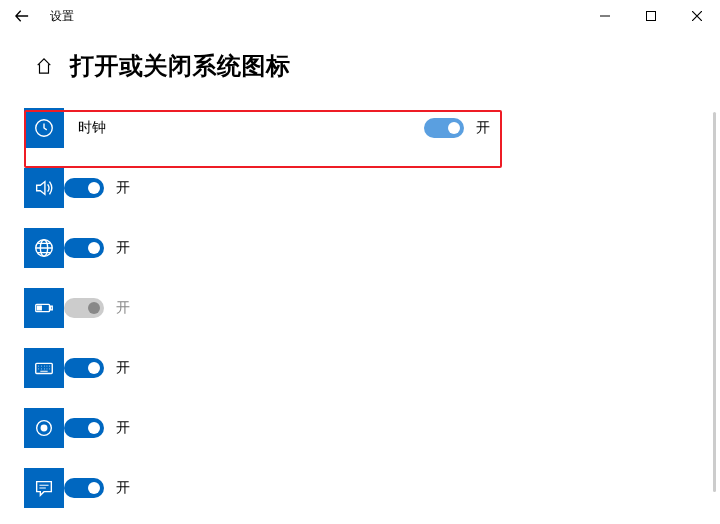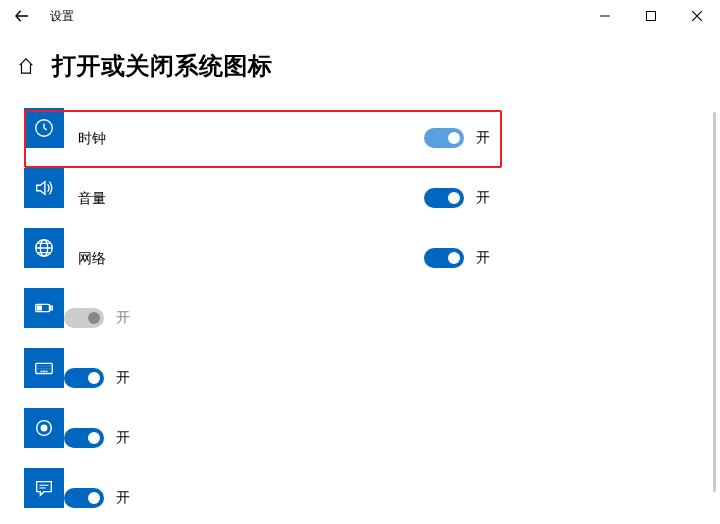--- a/index.html
+++ b/index.html
@@ -10,27 +10,27 @@
   .tb-left { display:flex; align-items:center; gap:8px; }
   .back-btn { width:28px; height:28px; display:flex; align-items:center; justify-content:center; }
   .back-btn svg { width:14px; height:14px; stroke:#000; fill:none; stroke-width:1.5; }
   .tb-title { font-size:12px; margin-left:6px; }
   .tb-spacer { flex:1; }
   .win-controls { display:flex; }
   .win-btn { width:46px; height:32px; display:flex; align-items:center; justify-content:center; }
   .win-btn svg { width:10px; height:10px; stroke:#000; fill:none; stroke-width:1; }
   .win-btn.close svg { stroke-width:1.2; }
 
-  .header { display:flex; align-items:center; gap:16px; padding:18px 0 0 16px; }
+  .header { display:flex; align-items:center; gap:16px; padding:18px 0 0 34px; }
   .home-btn { width:20px; height:20px; display:flex; align-items:center; justify-content:center; }
   .home-btn svg { width:18px; height:18px; stroke:#000; fill:none; stroke-width:1.3; }
   .page-title { font-size:24px; font-weight:600; letter-spacing:0.5px; }
 
   .list { margin-top:26px; padding-left:24px; display:flex; flex-direction:column; gap:20px; }
-  .row { display:flex; align-items:flex-end; height:40px; position:relative; }
+  .row { display:flex; align-items:center; height:40px; position:relative; }
   .icon-box { width:40px; height:40px; background:#0067c0; display:flex; align-items:center; justify-content:center; flex-shrink:0; }
   .icon-box svg { width:22px; height:22px; stroke:#fff; fill:none; stroke-width:1.5; }
   .row-label { margin-left:14px; font-size:14px; flex:1; }
   .toggle-wrap { display:flex; align-items:center; gap:12px; margin-right:230px; }
   .toggle { width:40px; height:20px; border-radius:10px; position:relative; }
   .toggle.on { background:#0067c0; }
   .toggle.on.highlight { background:#5a9fe0; }
   .toggle.off { background:#cccccc; }
   .knob { width:12px; height:12px; background:#fff; border-radius:50%; position:absolute; top:4px; }
   .toggle.on .knob { right:4px; }
@@ -102,38 +102,36 @@
     </div>
   </div>
 
   <div class="row">
     <div class="icon-box">
       <svg viewBox="0 0 24 24">
           <path d="M4 9 H8 L13 5 V19 L8 15 H4 Z" class=""></path>
           <path d="M16 8 Q19 12 16 16 M18 5 Q23 12 18 19"></path>
         </svg>
     </div>
-    <div class="row-label">音量</div>
     <div class="toggle-wrap">
       <div class="toggle on">
           <div class="knob"></div>
         </div>
       <div class="state-label">开</div>
     </div>
   </div>
 
   <div class="row">
     <div class="icon-box">
       <svg viewBox="0 0 24 24">
           <circle cx="12" cy="12" r="9"></circle>
           <ellipse cx="12" cy="12" rx="4" ry="9"></ellipse>
           <path d="M3 12 H21 M4.5 7 H19.5 M4.5 17 H19.5"></path>
         </svg>
     </div>
-    <div class="row-label">网络</div>
     <div class="toggle-wrap">
       <div class="toggle on">
           <div class="knob"></div>
         </div>
       <div class="state-label">开</div>
     </div>
   </div>
 
   <div class="row">
     <div class="icon-box">

